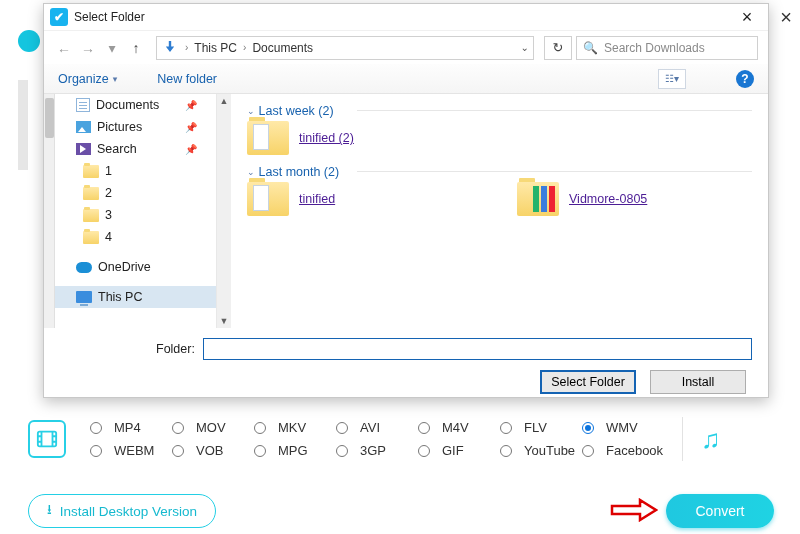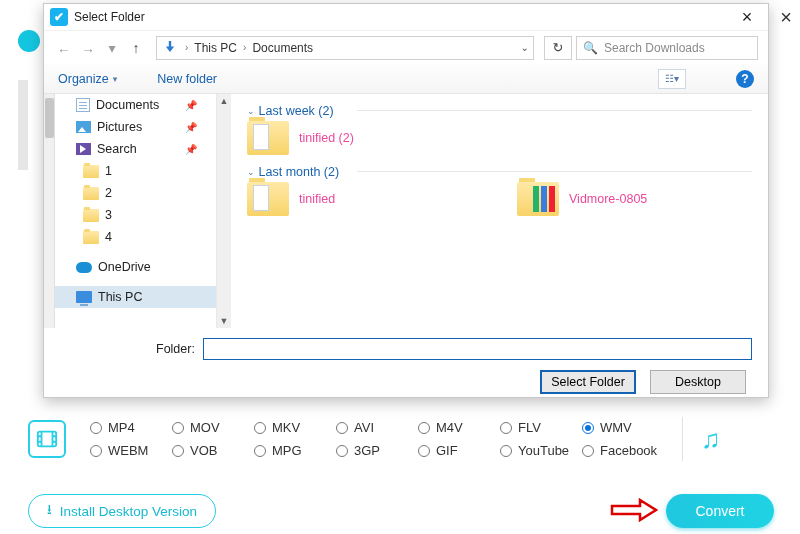--- a/index.html
+++ b/index.html
@@ -55,36 +55,36 @@
   .group-head .chev{ font-size:9px; color:#5a7bad;}
   .group-rule { height:1px; background:#e6e6e6; margin-top:-14px; margin-left:110px; margin-bottom:10px;}
   .items-row { display:flex; gap:60px; margin-bottom:10px;}
   .folder-item { display:flex; align-items:center; gap:10px; width:210px;}
   .folder-ico { width:42px; height:34px; position:relative;}
   .folder-base{position:absolute;inset:0;background:linear-gradient(#ffe9a8,#f7d368);border-radius:2px;}
   .folder-tab{position:absolute;top:-4px;left:2px;width:16px;height:6px;background:#f7d978;border-radius:1px;}
   .folder-paper{position:absolute;left:6px;top:3px;width:16px;height:26px;background:#fff;border:1px solid #c7d3e0;}
   .folder-stripe{position:absolute;right:4px;top:4px;width:6px;height:26px;}
   .stripe1{background:#e23;} .stripe2{right:12px;background:#3b7ddd;} .stripe3{right:20px;background:#25b36b;}
-  .folder-label{ color:#ec4899; }
+  .folder-label{ color:#4c1d95;text-decoration:underline; }
 
   .footer { padding:6px 16px 10px;text-align:center; }
   .folder-field-row{ display:flex; align-items:center; gap:8px; padding:4px 0 10px 96px;}
   .folder-label-txt{ font-size:12.5px; color:#222;}
   .folder-input{ flex:1; height:22px; border:1px solid #1463b3; background:#fff;}
   .btn-row { display:flex; justify-content:flex-end; gap:14px; padding-right:6px;}
   .win-btn{ width:96px; height:24px; font-size:12.5px; border:1px solid #adadad; background:#e9e9e9; display:flex; align-items:center; justify-content:center; cursor:pointer;}
   .win-btn.primary{ border:2px solid #1463b3; background:#e9e9e9;}
 
   
   .format-sec { position:absolute; left:28px; top:414px; right:26px; height:50px; display:flex; align-items:center; }
   .vid-ico { width:38px; height:38px; border:2px solid #27d0e6; border-radius:6px; display:flex; align-items:center; justify-content:center; color:#27d0e6; margin-right:24px;}
   .vid-ico svg{width:22px;height:22px;}
   .radio-grid { display:grid; grid-template-columns:repeat(7,82px); row-gap:8px; font-size:13px; color:#333;}
-  .radio-item { display:flex; align-items:center; gap:6px; cursor:pointer;}
+  .radio-item { display:flex; align-items:center; gap:12px; cursor:pointer;}
   .radio { width:12px; height:12px; border:1.5px solid #777; border-radius:50%; display:inline-block; position:relative;}
   .radio.checked{ border-color:#0b74de;}
   .radio.checked::after{content:"";position:absolute;left:2px;top:2px;width:6px;height:6px;background:#0b74de;border-radius:50%;}
   .divider-v { width:1px; height:44px; background:#e2e2e2; margin:0 18px;}
   .music-ico { color:#27d0e6; font-size:26px; }
 
   
   .install-btn{ position:absolute; left:28px; top:494px; height:34px; padding:0 18px; border:1.5px solid #23cfe5; border-radius:17px; color:#16b9cf; font-size:13.5px; display:flex; align-items:center; gap:8px; cursor:pointer;}
   .convert-btn{ position:absolute; right:26px; top:494px; width:108px; height:34px; border-radius:17px; background:linear-gradient(90deg,#1fc8e0,#1fd3e3); color:#fff; font-size:14px; display:flex; align-items:center; justify-content:center; cursor:pointer; box-shadow:0 2px 4px rgba(31,200,224,.5);}
   .red-arrow{ position:absolute; right:142px; top:498px; width:48px; height:24px;}
@@ -250,21 +250,21 @@
       </div>
   </div>
 
   <div class="footer">
     <div class="folder-field-row">
       <span class="folder-label-txt">Folder:</span>
       <div class="folder-input"></div>
     </div>
     <div class="btn-row">
       <div class="win-btn primary">Select Folder</div>
-      <div class="win-btn">Desktop</div>
+      <div class="win-btn">Install</div>
     </div>
   </div>
 </div>
 
 <div class="format-sec">
   <div class="vid-ico">
     <svg viewBox="0 0 24 24" fill="none" stroke="currentColor" stroke-width="2">
         <rect x="2" y="4" width="20" height="16" rx="2"></rect>
         <path d="M6 4v16M18 4v16M2 9h4M2 15h4M18 9h4M18 15h4"></path>
       </svg>

